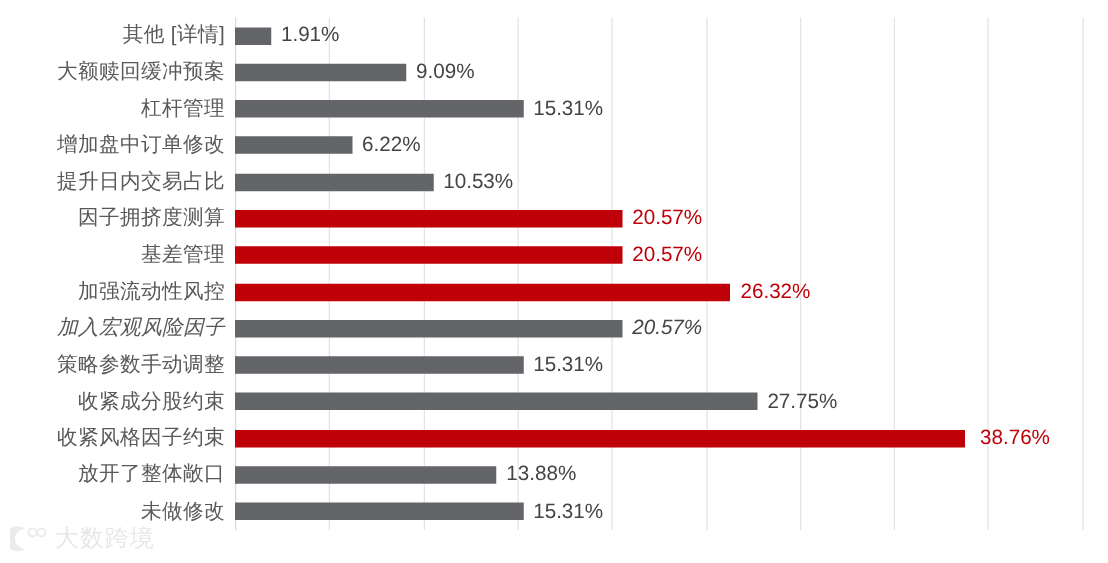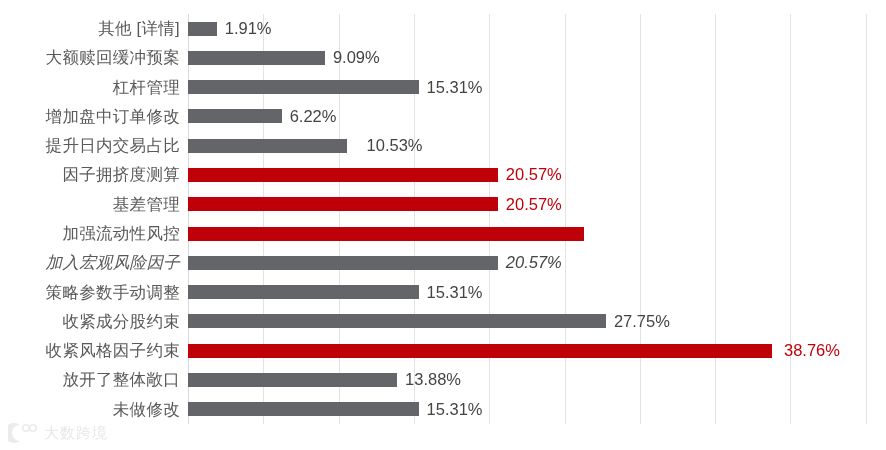--- a/index.html
+++ b/index.html
@@ -102,21 +102,21 @@
     gap: 6px;
     opacity: 0.55;
     pointer-events: none;
   }
   #watermark .wm-logo {
     width: 30px;
     height: 22px;
     position: relative;
   }
   #watermark .wm-text {
-    font-size: 15px;
+    font-size: 19px;
     color: #d3d3d3;
     letter-spacing: 1px;
     font-family: "DejaVu Sans", sans-serif;
   }
 </style>
 </head>
 <body>
 
 <div id="chart-root">
 
@@ -159,41 +159,42 @@
         <div class="cat-label">增加盘中订单修改</div>
         <div class="bar-track" style="width: 622px;">
           <div class="bar" style="width: 93.6732px;"></div>
           <div class="val-label" style="left: 101.673px;">6.22%</div>
         </div>
       </div>
       <div class="row" style="top: 131.143px;">
         <div class="cat-label">提升日内交易占比</div>
         <div class="bar-track" style="width: 698px;">
           <div class="bar" style="width: 158.582px;"></div>
-          <div class="val-label" style="left: 166.582px; margin-left: 12px;">10.53%</div>
+          <div class="val-label" style="left: 166.582px;">10.53%</div>
         </div>
       </div>
       <div class="row" style="top: 160.429px;">
         <div class="cat-label">因子拥挤度测算</div>
         <div class="bar-track" style="width: 698px;">
           <div class="bar highlight" style="width: 309.784px;"></div>
           <div class="val-label highlight" style="left: 317.784px;">20.57%</div>
         </div>
       </div>
       <div class="row" style="top: 189.714px; padding-left: 28px;">
         <div class="cat-label">基差管理</div>
         <div class="bar-track" style="width: 698px;">
           <div class="bar highlight" style="width: 309.784px;"></div>
           <div class="val-label highlight" style="left: 317.784px;">20.57%</div>
         </div>
       </div>
       <div class="row" style="top: 219px;">
         <div class="cat-label">加强流动性风控</div>
         <div class="bar-track" style="width: 698px;">
           <div class="bar highlight" style="width: 396.379px;"></div>
+          <div class="val-label highlight" style="left: 404.379px;">26.32%</div>
         </div>
       </div>
       <div class="row" style="top: 248.286px; font-style: italic;">
         <div class="cat-label">加入宏观风险因子</div>
         <div class="bar-track" style="width: 698px;">
           <div class="bar" style="width: 309.784px;"></div>
           <div class="val-label" style="left: 317.784px;">20.57%</div>
         </div>
       </div>
       <div class="row" style="top: 277.571px;">

